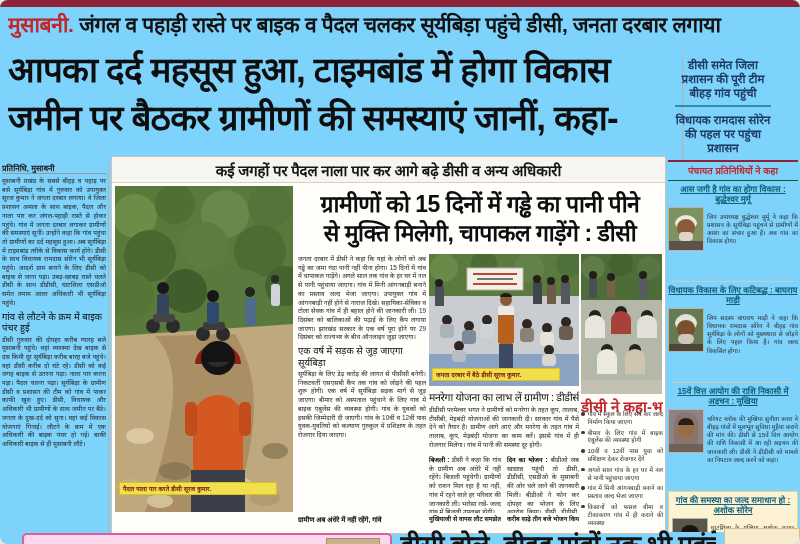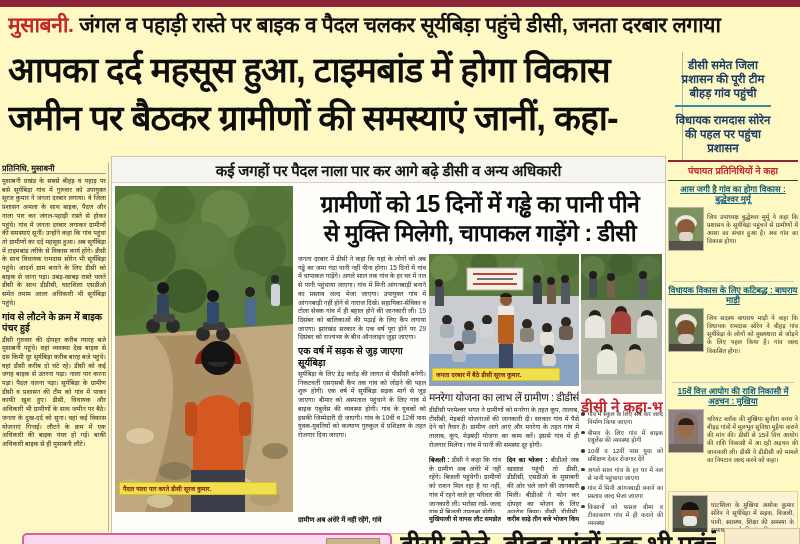--- a/index.html
+++ b/index.html
@@ -1,36 +1,36 @@
 <!DOCTYPE html>
 <html lang="hi"><head>
 <meta charset="utf-8">
 <style>
   html,body{margin:0;padding:0;background:#e8e6e0;}
-  .page{position:relative;width:800px;height:544px;background:#fef9c3;overflow:hidden;
-        font-family:"Liberation Sans","DejaVu Sans",sans-serif;color:#1c1c1c;}
+  .page{position:relative;width:800px;height:544px;background:#7dd3fc;overflow:hidden;
+        font-family:"Liberation Sans","DejaVu Sans",sans-serif;color:#1c1c1c;border-radius:8px;}
   .abs{position:absolute;}
   
   .topbar{left:0;top:0;width:800px;height:7px;background:#8e2438;}
   .kicker{left:8px;top:10px;width:786px;height:34px;font-size:21px;font-weight:bold;
           letter-spacing:-.3px;white-space:nowrap;overflow:hidden;color:#121212;}
   .kicker .loc{color:#c3272b;}
   .headline{left:8px;top:46px;width:672px;height:100px;font-size:35px;line-height:48px;
             font-weight:800;letter-spacing:-.8px;color:#0e0e0e;overflow:hidden;}
   .vr{background:#b7b3ab;width:1px;}
   .hlbox{left:669px;top:52px;width:108px;height:108px;display:flex;flex-direction:column;}
   .hlitem{flex:1;display:flex;align-items:center;justify-content:center;text-align:center;
           font-size:11.5px;line-height:14px;font-weight:bold;color:#1d3b63;padding:2px;}
   .hldiv{height:2px;background:#2f8fa8;margin:0 6px;}
   
   .leftcol{left:2px;top:162px;width:104px;height:370px;overflow:hidden;}
   .dateline{font-size:8px;font-weight:bold;color:#222;border-bottom:1px solid #999;
             padding-bottom:0;margin-bottom:3px;}
   .bt{font-size:6.4px;line-height:8.7px;text-align:justify;color:#2a2a2a;margin:0 0 3px 0;}
-  .subhead{font-size:9.5px;line-height:11.5px;font-weight:bold;color:#111;margin:3px 0 2px 0;}
+  .subhead{font-size:9.5px;line-height:11.5px;font-weight:normal;color:#111;margin:3px 0 2px 0;}
   
   .storybox{left:111px;top:156px;width:553px;height:376px;border:1px solid #c9c3b9;background:#fffefb;}
   .strap{position:absolute;left:0;top:0;width:553px;height:25px;display:flex;align-items:center;
          justify-content:center;font-size:15px;font-weight:800;color:#151515;
          border-bottom:1px solid #d6d1c7;background:#f7f5ef;letter-spacing:-.2px;white-space:nowrap;overflow:hidden;}
   .photo{position:absolute;overflow:hidden;background:#9aa07e;}
   .photo svg{display:block;width:100%;height:100%;}
   .ycap{position:absolute;background:#f2df4e;color:#7c230f;font-size:6.3px;font-weight:bold;
         padding:1px 3px;white-space:nowrap;overflow:hidden;border:1px solid #d8c324;}
   .deck{position:absolute;left:186px;top:33px;width:364px;font-size:23px;line-height:29px;
@@ -326,20 +326,21 @@
             <circle cx="17" cy="19" r="8" fill="#9c6b45"></circle>
             <path d="M9,15 a8 7 0 0 1 16,0 Z" fill="#241f1c"></path>
             <rect y="34" width="34" height="8" fill="#70605a"></rect>
             </svg>
         </div>
         <p class="pbody">चरियट ब्लॉक की मुखिया सुनीता बनरा ने बीहड़ गांवों में मूलभूत सुविधा मुहैया कराने की मांग की। डीसी से 15वें वित्त आयोग की राशि निकासी में आ रही अड़चन की जानकारी ली। डीसी ने डीडीसी को मामले का निपटान जल्द करने को कहा।</p>
       </div>
     </div>
 
     <div class="sec yellow">
+      <div class="sectitle">गांव की समस्या का जल्द समाधान हो : अशोक सोरेन</div>
       <div class="prow">
         <div class="portrait">
           <svg viewBox="0 0 34 42">
               <rect width="34" height="42" fill="#55584a"></rect>
             <circle cx="17" cy="18" r="9" fill="#8a5c39"></circle>
             <path d="M8,14 a9 8 0 0 1 18,0 Z" fill="#15120f"></path>
             <rect x="10" y="20" width="14" height="10" rx="4" fill="#e9e7e2"></rect>
             <rect y="32" width="34" height="10" fill="#3d3f35"></rect>
             </svg>
         </div>

